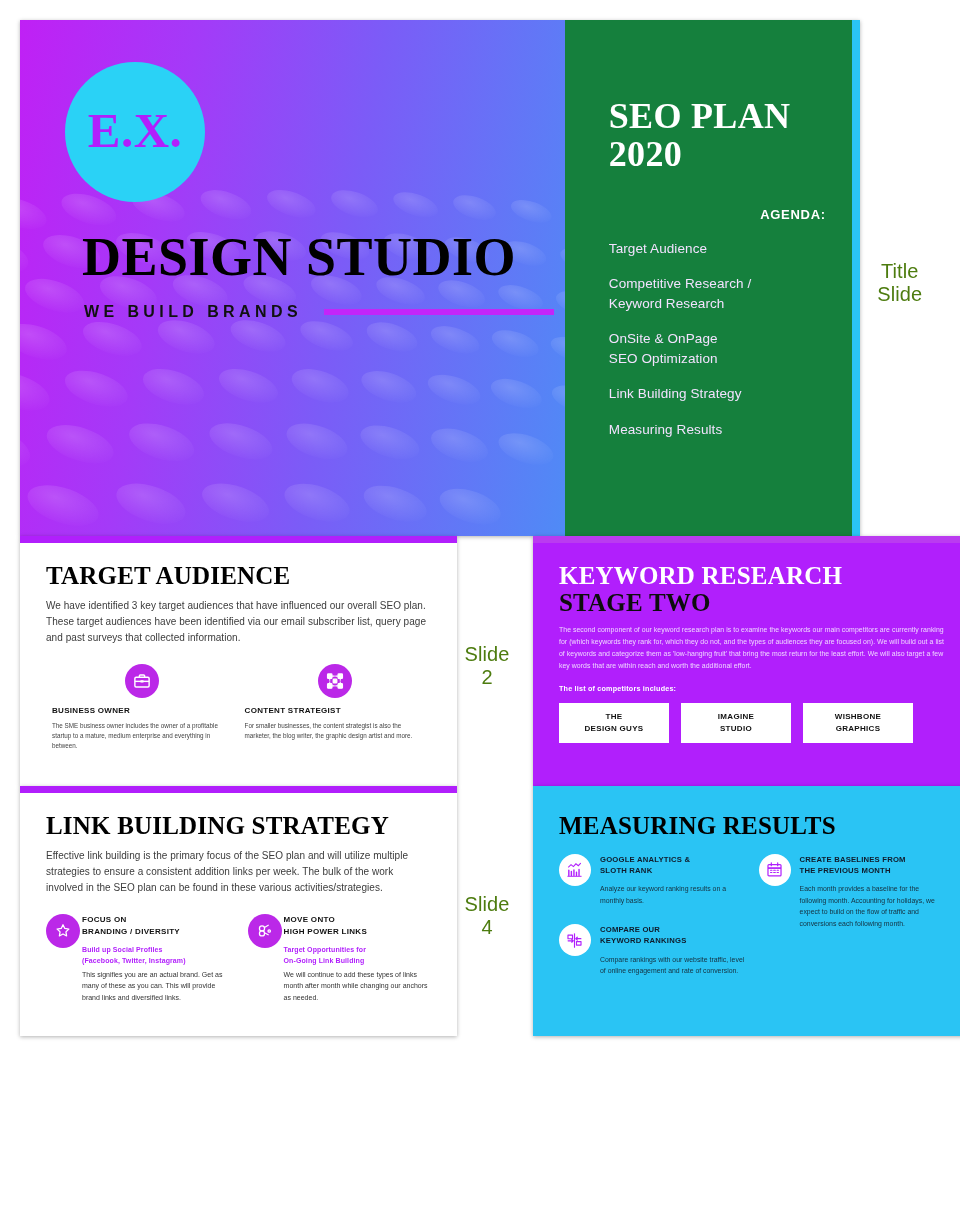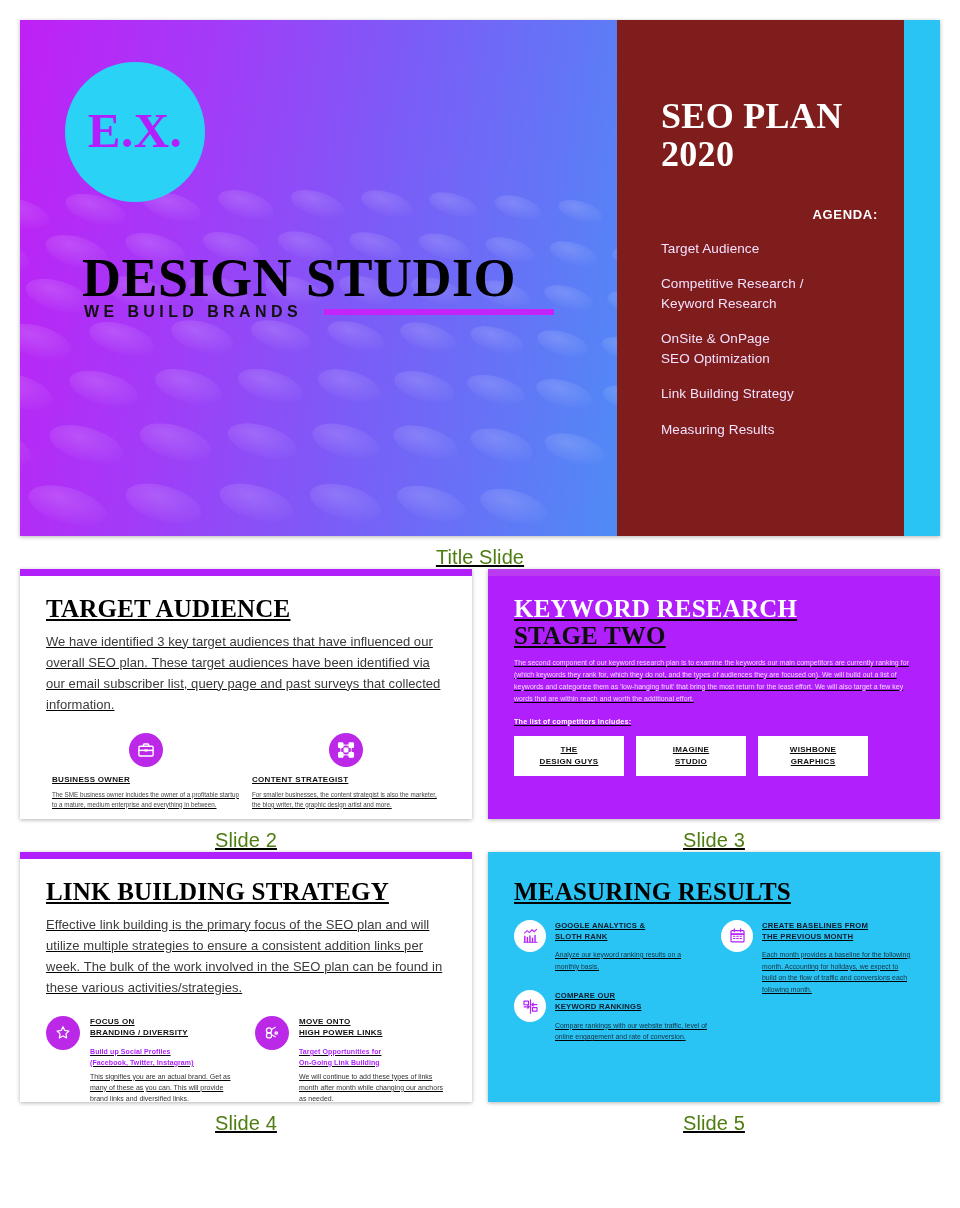--- a/index.html
+++ b/index.html
@@ -10,21 +10,21 @@
     overflow: hidden;
   }
   .deck {
     width: 960px; height: 1208px;
     padding: 20px;
     display: flex; flex-direction: column;
     gap: 0;
   }
 
   
-  .slide-wrap { display: flex; flex-direction: column; align-items: center; text-decoration: underline; }
+  .slide-wrap { display: flex; flex-direction: row; align-items: center; }
   .slide {
     position: relative;
     background: #fff;
     box-shadow: 0 1px 4px rgba(0,0,0,0.30);
     overflow: hidden;
   }
   .caption {
     font-size: 20px;
     color: #4d7c0f;
     text-align: center;
@@ -48,42 +48,42 @@
     width: 140px; height: 140px; border-radius: 50%;
     background: #2ad2f6;
     display: flex; align-items: center; justify-content: center;
   }
   .ts-logo span {
     font-family: "Liberation Serif", serif;
     font-weight: 700; font-size: 49px; color: #b11ffc;
     letter-spacing: .5px; line-height: 1; padding-bottom: 4px;
   }
   .ts-brand {
-    position: absolute; left: 62px; top: 231px;
+    position: absolute; left: 62px; top: 210px;
     font-family: "Liberation Serif", serif;
     font-weight: 700; font-size: 54px; color: #000;
     letter-spacing: .5px; line-height: 1;
   }
   .ts-tagline-row {
     position: absolute; left: 64px; top: 283px;
     display: flex; align-items: center; gap: 22px; width: 470px;
   }
   .ts-tagline {
     font-size: 16px; font-weight: 700; color: #111;
     letter-spacing: 4.4px;
   }
   .ts-rule { flex: 1; height: 6px; background: #c325f9; }
 
   .ts-right {
     position: relative; width: 323px; height: 100%;
     background: #2ac4f4;
   }
   .ts-panel {
     position: absolute; left: 0; top: 0; width: 287px; height: 100%;
-    background: #7f1d1d;
+    background: #15803d;
     padding: 78px 26px 0 44px;
   }
   .ts-title {
     font-family: "Liberation Serif", serif;
     font-weight: 700; color: #fff; font-size: 36px;
     line-height: 1.05; letter-spacing: .3px;
   }
   .ts-agenda-label {
     margin-top: 33px; font-size: 13px; font-weight: 700;
     color: #fff; letter-spacing: .7px; text-align: right;
@@ -102,21 +102,21 @@
   .body-pad { padding: 20px 26px 0 26px; }
 
   .sm-h1 {
     font-family: "Liberation Serif", serif;
     font-weight: 700; font-size: 25px; color: #000;
     line-height: 1.06; letter-spacing: .2px;
   }
   .sm-h1.white { color: #fff; }
   .sm-h1.black2 { color: #0d0d0d; }
   .sm-para {
-    font-size: 13px; color: #3b3b3b; line-height: 1.62;
+    font-size: 10px; color: #3b3b3b; line-height: 1.62;
     margin-top: 8px; letter-spacing: .05px;
   }
   .sm-para.light { color: #f0d8ff; font-size: 6.9px; line-height: 1.72; }
 
   
   .s2-cols { display: flex; margin-top: 18px; }
   .s2-col { flex: 1; text-align: left; padding: 0 6px; }
   .circ {
     width: 34px; height: 34px; border-radius: 50%;
     background: #bb28e8; margin: 0 auto 8px auto;
@@ -132,21 +132,21 @@
   .s3-boxes { display: flex; gap: 12px; margin-top: 10px; }
   .s3-box {
     width: 110px; height: 40px; background: #fff;
     display: flex; flex-direction: column; align-items: center; justify-content: center;
     font-size: 8px; font-weight: 700; color: #111; line-height: 1.4;
     letter-spacing: .3px; text-align: left;
   }
 
   
   .s4-cols { display: flex; margin-top: 18px; gap: 18px; }
-  .s4-col { flex: 1; display: flex; gap: 10px; }
+  .s4-col { flex: 1; display: flex; gap: 2px; }
   .s4-txt { flex: 1; }
   .s4-t { font-size: 8px; font-weight: 700; color: #111; line-height: 1.45; letter-spacing: .3px; }
   .s4-hl { font-size: 7px; font-weight: 700; color: #b11ffc; line-height: 1.55; margin-top: 8px; letter-spacing: .1px; }
   .s4-d { font-size: 7px; color: #333; line-height: 1.62; margin-top: 2px; }
 
   
   .s5 { background: #2ac4f4; }
   .s5 .topbar { background: #2ac4f4; }
   .s5-grid { display: flex; margin-top: 14px; gap: 14px; }
   .s5-colwrap { flex: 1; }

